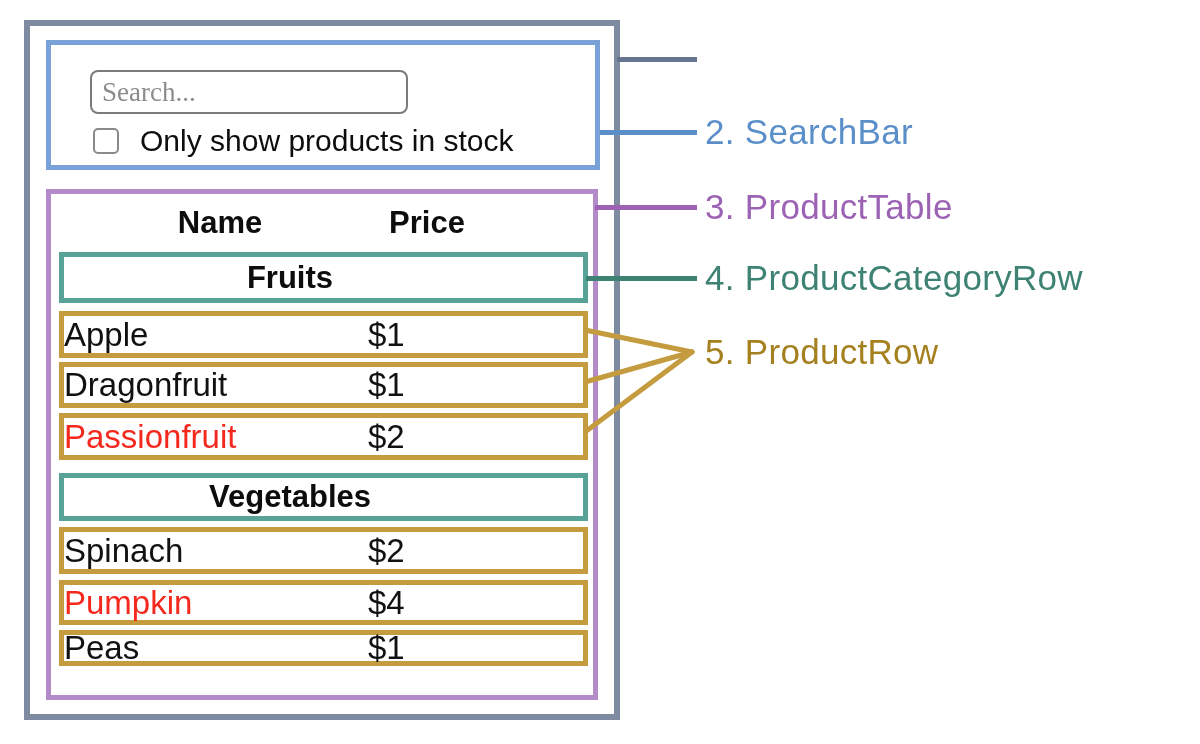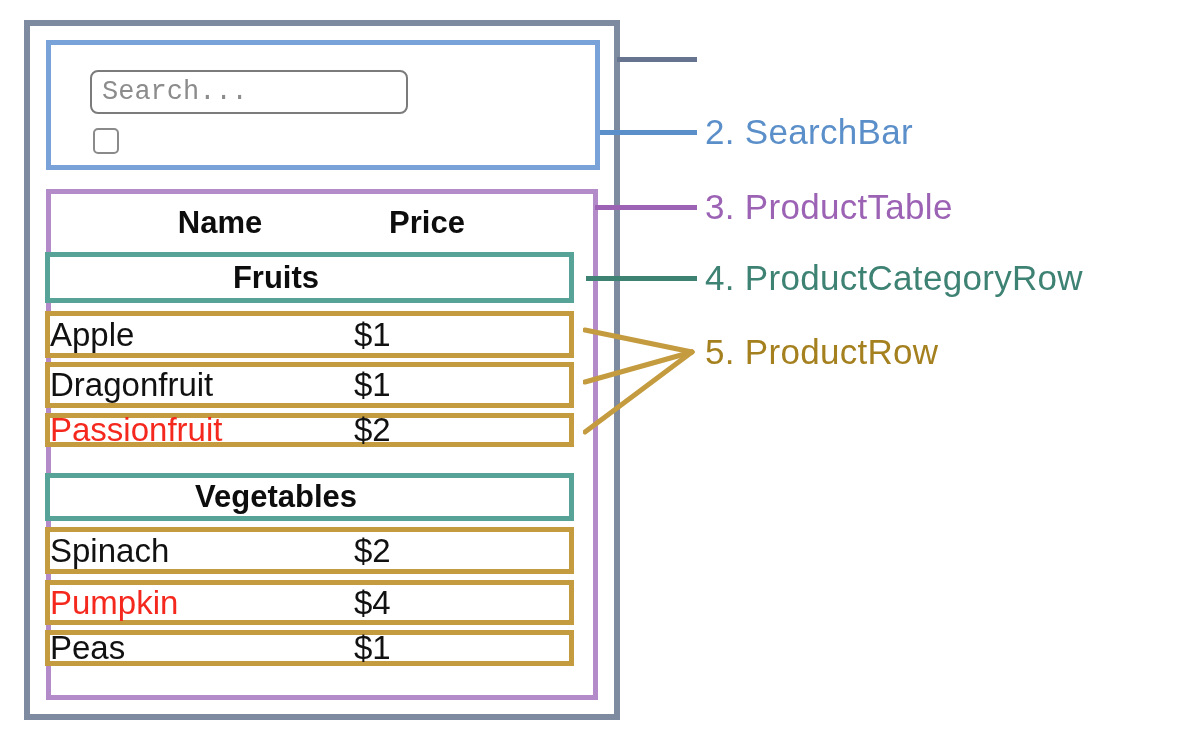--- a/index.html
+++ b/index.html
@@ -6,66 +6,67 @@
   #canvas{
     position:relative;width:1200px;height:744px;background:#ffffff;
     font-family:"Liberation Sans",sans-serif;overflow:hidden;
   }
   .abs{position:absolute;box-sizing:border-box;}
   
   .outer-box{left:24px;top:20px;width:596px;height:700px;border:6px solid var(--outer-border);background:#fff;}
   .search-box{left:46px;top:40px;width:554px;height:130px;border:5px solid var(--searchbar-border);background:#fff;}
   .search-input{
     left:90px;top:70px;width:318px;height:44px;border:2px solid #7b7b7b;border-radius:8px;
-    font-family:Liberation Mono, monospace;font-size:27px;color:#404040;padding:0 0 0 10px;outline:none;background:#fff;
+    font-family:Liberation Serif, serif;font-size:27px;color:#404040;padding:0 0 0 10px;outline:none;background:#fff;
   }
   .search-input::placeholder{color:#8c8c8c;opacity:1;}
   .checkbox{left:93px;top:128px;width:26px;height:26px;border:2px solid #8a8a8a;border-radius:5px;background:#fff;}
   .checkbox-label{left:140px;top:124px;height:34px;line-height:34px;font-size:30px;color:#0d0d0d;white-space:nowrap;}
   .table-box{left:46px;top:189px;width:552px;height:511px;border:5px solid var(--producttable-border);background:#fff;}
   .col-header{top:206px;width:200px;height:34px;line-height:34px;font-size:31px;font-weight:bold;color:#0d0d0d;text-align:center;}
   .col-header.name{left:120px;}
   .col-header.price{left:327px;}
-  .t-row{left:45px;width:529px;background:#fff;}
+  .t-row{left:59px;width:529px;background:#fff;}
   .cat-row{border:5px solid var(--category-border);display:flex;align-items:center;justify-content:center;
     padding-right:67px;font-size:31px;font-weight:bold;color:#0d0d0d;}
   .prod-row{border:5px solid var(--row-border);display:flex;align-items:center;font-size:33px;color:#111;}
   .prod-name{white-space:nowrap;}
   .prod-price{position:absolute;left:304px;white-space:nowrap;color:#111;}
   
   .legend-line{height:5px;background:currentColor;}
   .legend-label{left:705px;height:44px;line-height:44px;font-size:35px;letter-spacing:0.3px;white-space:nowrap;}
   .arrow-svg{left:583px;top:320px;}
 </style>
 </head>
 <body>
 
 <div id="canvas">
 
   <div class="abs outer-box"></div>
 
   <div class="abs search-box"></div>
   <input class="abs search-input" type="text" placeholder="Search..." style="">
   <div class="abs checkbox"></div>
+  <div class="abs checkbox-label">Only show products in stock</div>
 
   <div class="abs table-box"></div>
   <div class="abs col-header name">Name</div>
   <div class="abs col-header price">Price</div>
 
   <div class="abs t-row cat-row" style="top:252px;height:51px;">Fruits</div>
 
   <div class="abs t-row prod-row" style="top:311px;height:47px;">
     <span class="prod-name" style="color: rgb(17, 17, 17);">Apple</span>
     <span class="prod-price">$1</span>
   </div>
   <div class="abs t-row prod-row" style="top:362px;height:46px;">
     <span class="prod-name" style="color: rgb(17, 17, 17);">Dragonfruit</span>
     <span class="prod-price">$1</span>
   </div>
-  <div class="abs t-row prod-row" style="top:413px;height:34px;">
+  <div class="abs t-row prod-row" style="top:413px;height:47px;">
     <span class="prod-name" style="color: rgb(245, 40, 30);">Passionfruit</span>
     <span class="prod-price">$2</span>
   </div>
 
   <div class="abs t-row cat-row" style="top:473px;height:48px;">Vegetables</div>
 
   <div class="abs t-row prod-row" style="top:527px;height:47px;text-align:center;">
     <span class="prod-name" style="color: rgb(17, 17, 17);">Spinach</span>
     <span class="prod-price">$2</span>
   </div>

